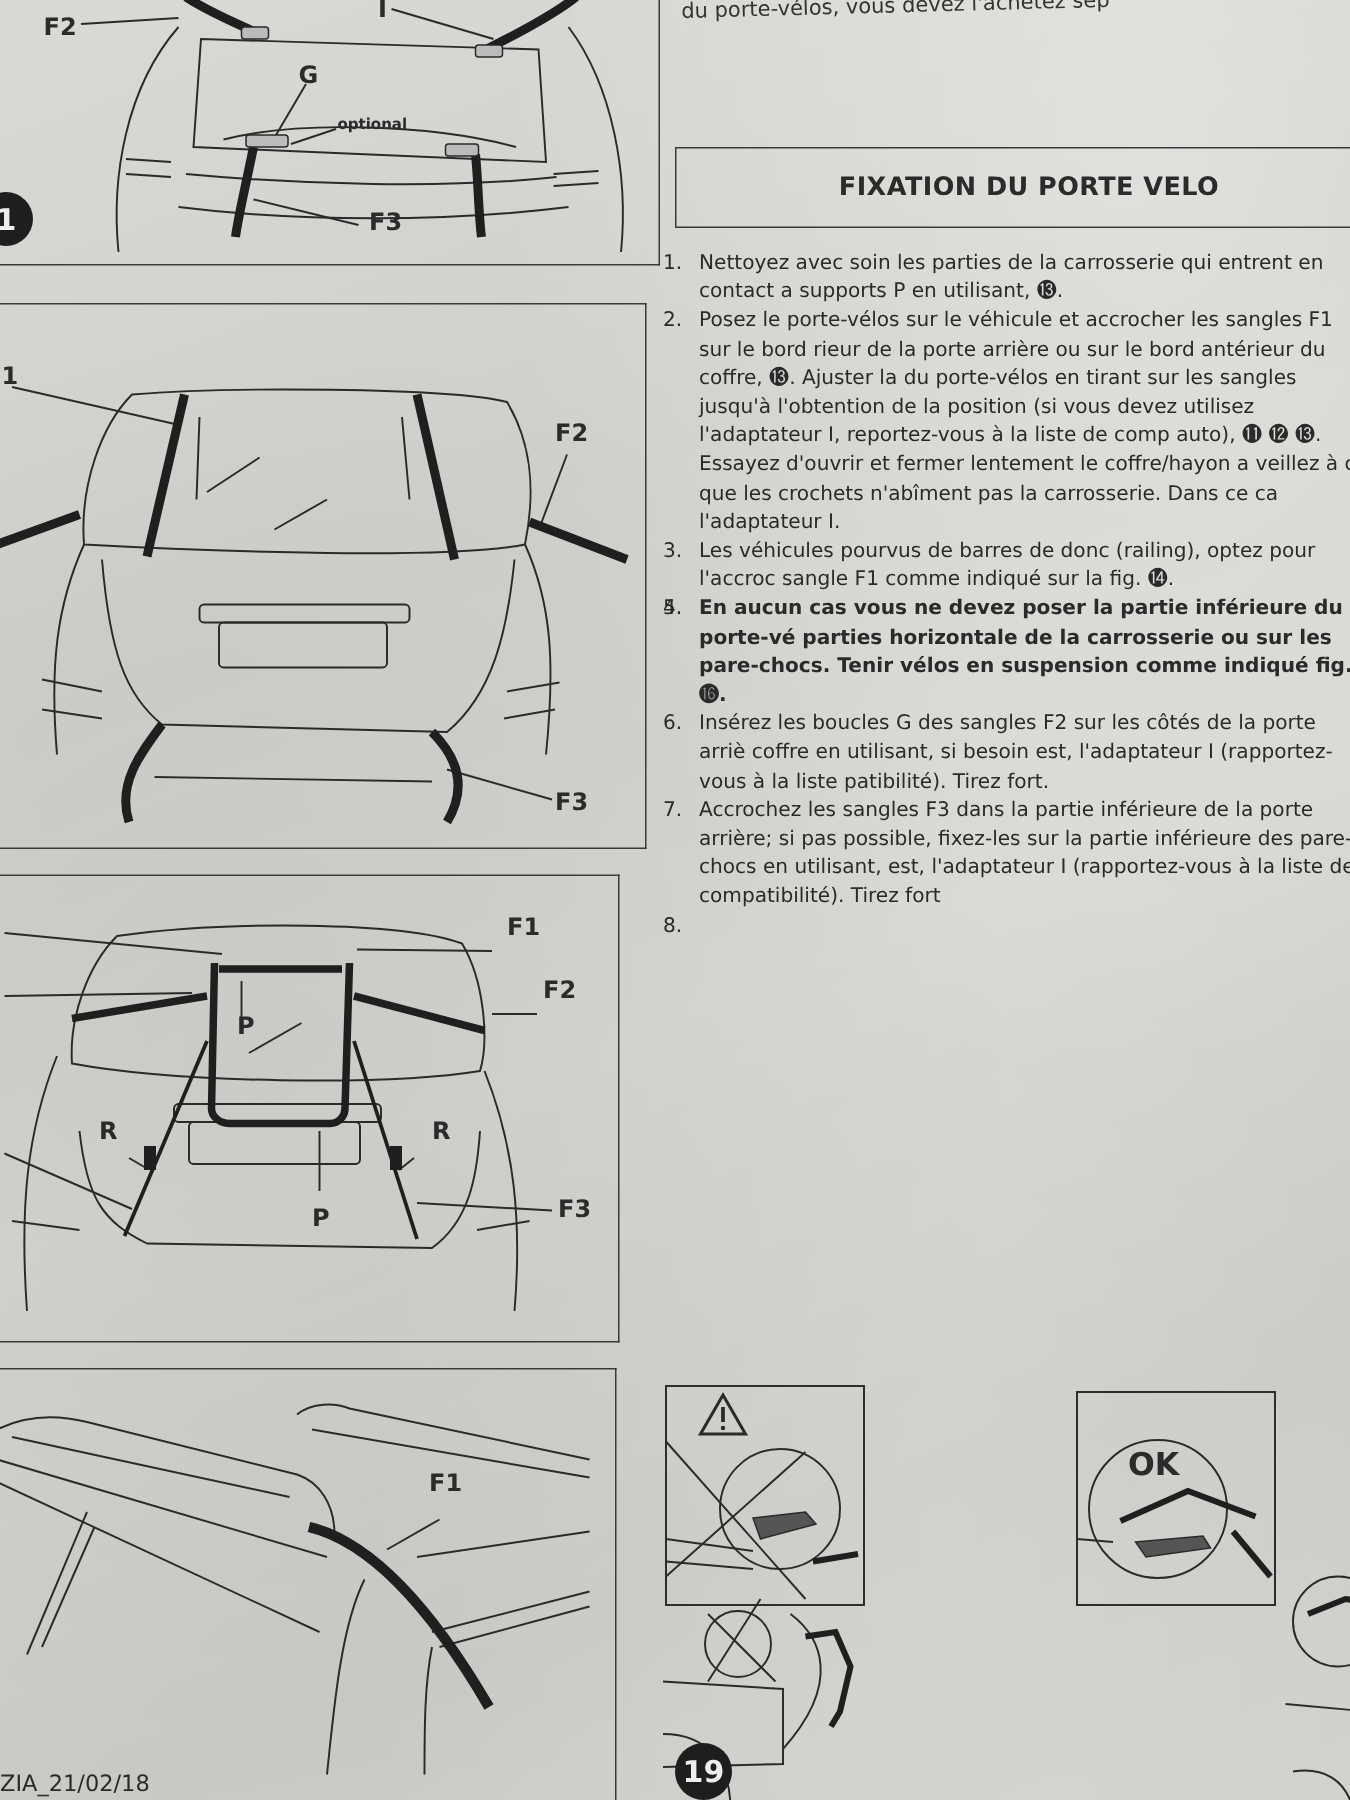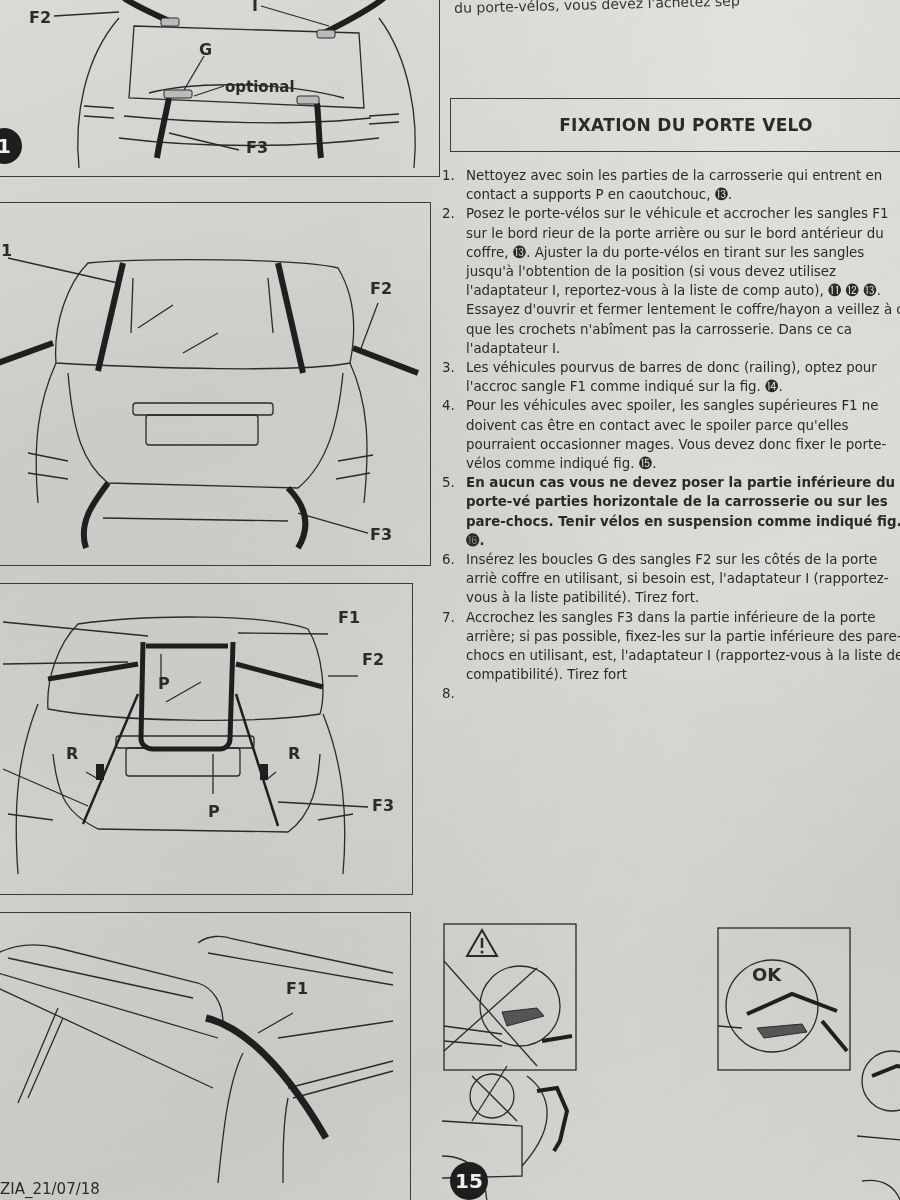--- a/index.html
+++ b/index.html
@@ -29,21 +29,21 @@
     position:absolute; left:450px; top:98px; width:470px; height:52px;
     border:1.5px solid #3a3a3a; border-right:none;
     display:flex; align-items:center; justify-content:center;
     font-weight:bold; font-size:17px; letter-spacing:0.3px; color:#2b2b2b;
   }
   .steps { position:absolute; left:442px; top:166px; width:470px; list-style:none; margin:0; padding:0; font-size:13.4px; line-height:19.2px; }
   .steps li { position:relative; padding-left:24px; margin-bottom:0; white-space:normal; }
   .steps li .num { position:absolute; left:0; top:0; }
   .steps li.bold-step { font-weight:bold; }
   .footer-code { position:absolute; left:0; top:1180px; font-size:15px; color:#2b2b2b; }
-  .ok { position:absolute; font-weight:bold; font-size:18px; color:#2b2b2b; }
+  .ok { position:absolute; font-weight:bold; font-size:21px; color:#2b2b2b; }
 </style>
 </head>
 <body>
 
 <div class="shade"></div>
 
 <div class="panel" style="left:-2px; top:-2px; width:440px; height:178px; border-top:none;">
   <svg class="fig-svg" width="440" height="178">
     <g fill="none" stroke="#2a2a2a" stroke-width="1.3">
       <path d="M80,170 C75,120 85,60 120,20"></path>
@@ -69,21 +69,21 @@
     <g fill="#bbb" stroke="#2a2a2a" stroke-width="1">
       <rect x="165" y="92" width="28" height="8" rx="2"></rect>
       <rect x="298" y="98" width="22" height="8" rx="2"></rect>
       <rect x="162" y="20" width="18" height="8" rx="2"></rect>
       <rect x="318" y="32" width="18" height="8" rx="2"></rect>
     </g>
   </svg>
   <span class="label" style="left:30px; top:10px;">F2</span>
   <span class="label" style="left:253px; top:-2px;">I</span>
   <span class="label" style="left:200px; top:42px;">G</span>
-  <span class="label" style="left:226px; top:80px; font-size:15px;">optional</span>
+  <span class="label" style="left:226px; top:80px; font-size:10px;">optional</span>
   <span class="label" style="left:247px; top:140px;">F3</span>
 </div>
 <div class="fig-num" style="left:-14px; top:128px;">1</div>
 
 <div class="panel" style="left:-2px; top:202px; width:432px; height:362px; border-left:none;">
   <svg class="fig-svg" width="432" height="362">
     <g fill="none" stroke="#2a2a2a" stroke-width="1.3">
       <path d="M90,60 C150,55 300,55 340,65 C355,90 360,120 352,160 C300,170 150,165 58,160 C55,120 70,80 90,60 Z"></path>
       <path d="M58,160 C40,200 35,240 40,300 M352,160 C370,200 372,240 366,300"></path>
       <path d="M70,170 C75,230 85,260 110,280 L300,285 C330,260 340,220 345,170"></path>
@@ -172,30 +172,30 @@
       <path d="M290,185 C285,210 285,240 285,270"></path>
       <path d="M280,125 L395,108"></path>
     </g>
     <g stroke="#1f1f1f" stroke-width="7" fill="none">
       <path d="M208,105 C250,115 290,160 328,225"></path>
     </g>
     <line x1="295" y1="100" x2="260" y2="120" stroke="#2a2a2a" stroke-width="1.3"></line>
   </svg>
   <span class="label" style="left:288px; top:66px;">F1</span>
 </div>
-<div class="footer-code" style="top:1180px;">ZIA_21/07/18</div>
+<div class="footer-code" style="top:1180px;">ZIA_21/02/18</div>
 
 <div class="top-line">du porte-vélos, vous devez l'achetez sép</div>
 <div class="title-box">FIXATION DU PORTE VELO</div>
 
 <ol class="steps">
-  <li><span class="num">1.</span><span>Nettoyez avec soin les parties de la carrosserie qui entrent en contact a supports P en caoutchouc, ⓭.</span></li>
+  <li><span class="num">1.</span><span>Nettoyez avec soin les parties de la carrosserie qui entrent en contact a supports P en utilisant, ⓭.</span></li>
   <li><span class="num">2.</span><span>Posez le porte-vélos sur le véhicule et accrocher les sangles F1 sur le bord rieur de la porte arrière ou sur le bord antérieur du coffre, ⓭. Ajuster la du porte-vélos en tirant sur les sangles jusqu'à l'obtention de la position (si vous devez utilisez l'adaptateur I, reportez-vous à la liste de comp auto), ⓫ ⓬ ⓭. Essayez d'ouvrir et fermer lentement le coffre/hayon a veillez à ce que les crochets n'abîment pas la carrosserie. Dans ce ca l'adaptateur I.</span></li>
   <li><span class="num">3.</span><span>Les véhicules pourvus de barres de donc (railing), optez pour l'accroc sangle F1 comme indiqué sur la fig. ⓮.</span></li>
-  <li><span class="num">4.</span><span>Pour les véhicules avec spoiler, les sangles supérieures F1 ne doivent cas être en contact avec le spoiler parce qu'elles pourraient occasionner mages. Vous devez donc fixer le porte-vélos comme indiqué fig. ⓯.</span></li>
+  <li><span class="num">4.</span></li>
   <li class="bold-step"><span class="num" style="font-weight:normal">5.</span><span>En aucun cas vous ne devez poser la partie inférieure du porte-vé parties horizontale de la carrosserie ou sur les pare-chocs. Tenir vélos en suspension comme indiqué fig. ⓰.</span></li>
   <li><span class="num">6.</span><span>Insérez les boucles G des sangles F2 sur les côtés de la porte arriè coffre en utilisant, si besoin est, l'adaptateur I (rapportez-vous à la liste patibilité). Tirez fort.</span></li>
   <li><span class="num">7.</span><span>Accrochez les sangles F3 dans la partie inférieure de la porte arrière; si pas possible, fixez-les sur la partie inférieure des pare-chocs en utilisant, est, l'adaptateur I (rapportez-vous à la liste de compatibilité). Tirez fort</span></li>
   <li><span class="num">8.</span></li>
 </ol>
 
 <div style="position:absolute; left:442px; top:916px; width:470px; height:290px;">
   <svg class="fig-svg" width="470" height="290">
     <g fill="none" stroke="#2a2a2a" stroke-width="1.3">
 
@@ -231,14 +231,14 @@
       <path d="M315,112 L360,108 L365,116 L322,122 Z"></path>
     </g>
 
     <g>
       <path d="M40,14 L55,40 L25,40 Z" fill="none" stroke="#2a2a2a" stroke-width="2"></path>
       <line x1="40" y1="22" x2="40" y2="32" stroke="#2a2a2a" stroke-width="2.5"></line>
       <circle cx="40" cy="36" r="1.5" fill="#2a2a2a"></circle>
     </g>
   </svg>
   <span class="ok" style="left:310px; top:48px;">OK</span>
-  <div class="fig-num" style="left:8px; top:246px; width:38px; height:38px;">15</div>
+  <div class="fig-num" style="left:8px; top:246px; width:38px; height:38px;">19</div>
 </div>
 
 </body></html>

